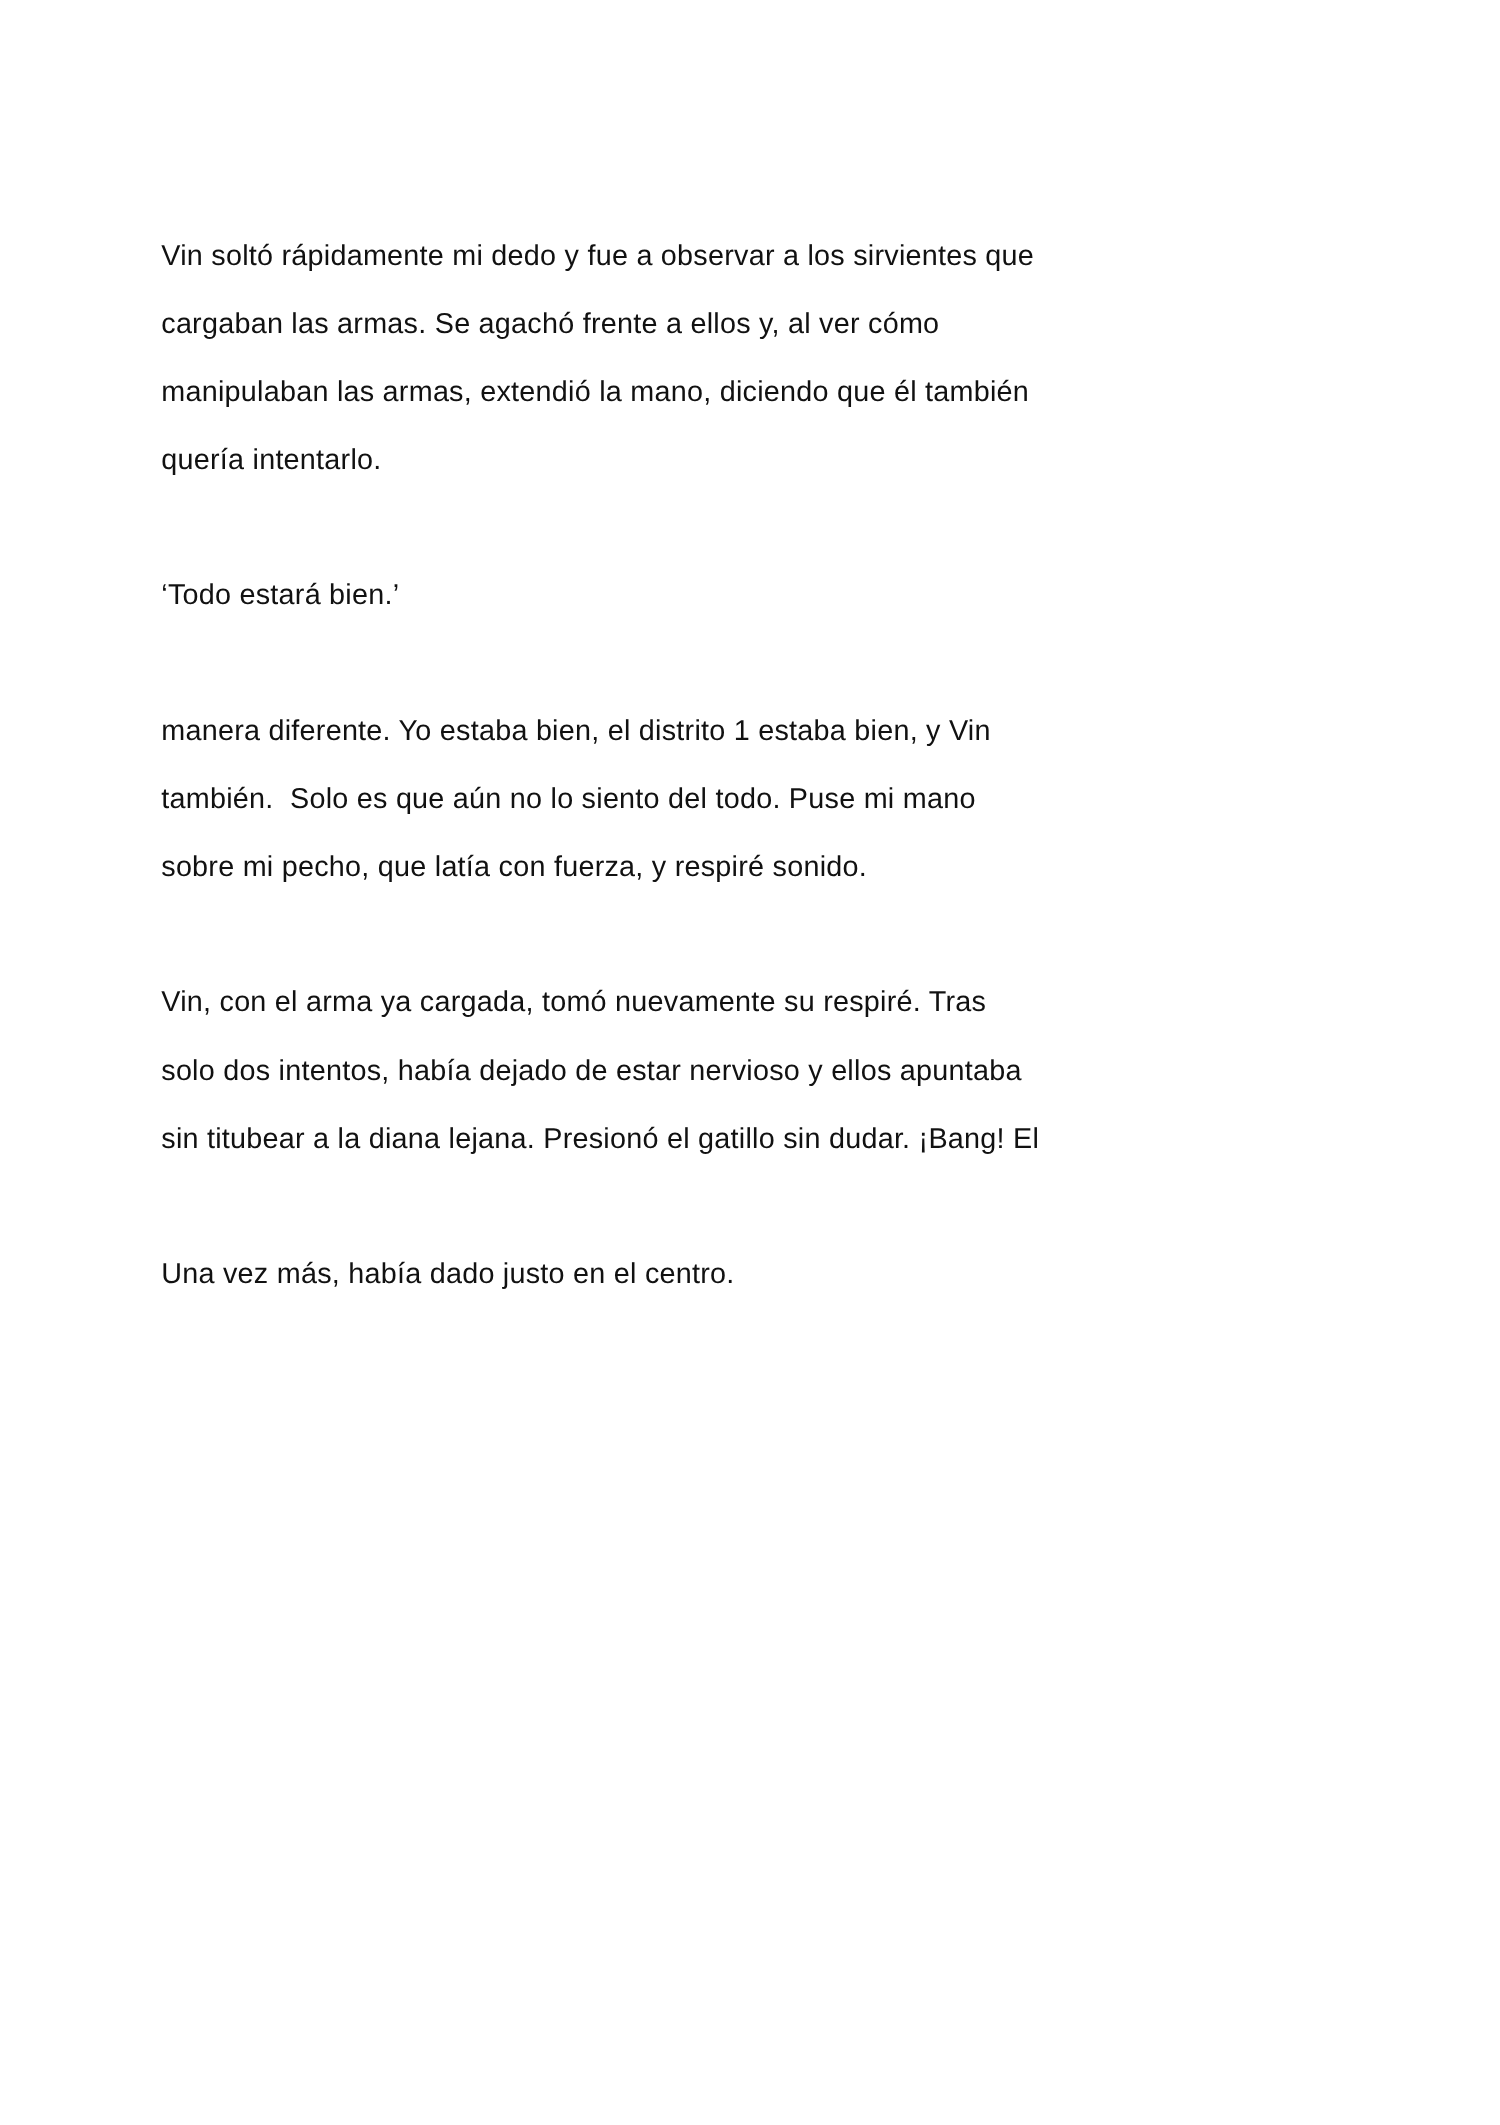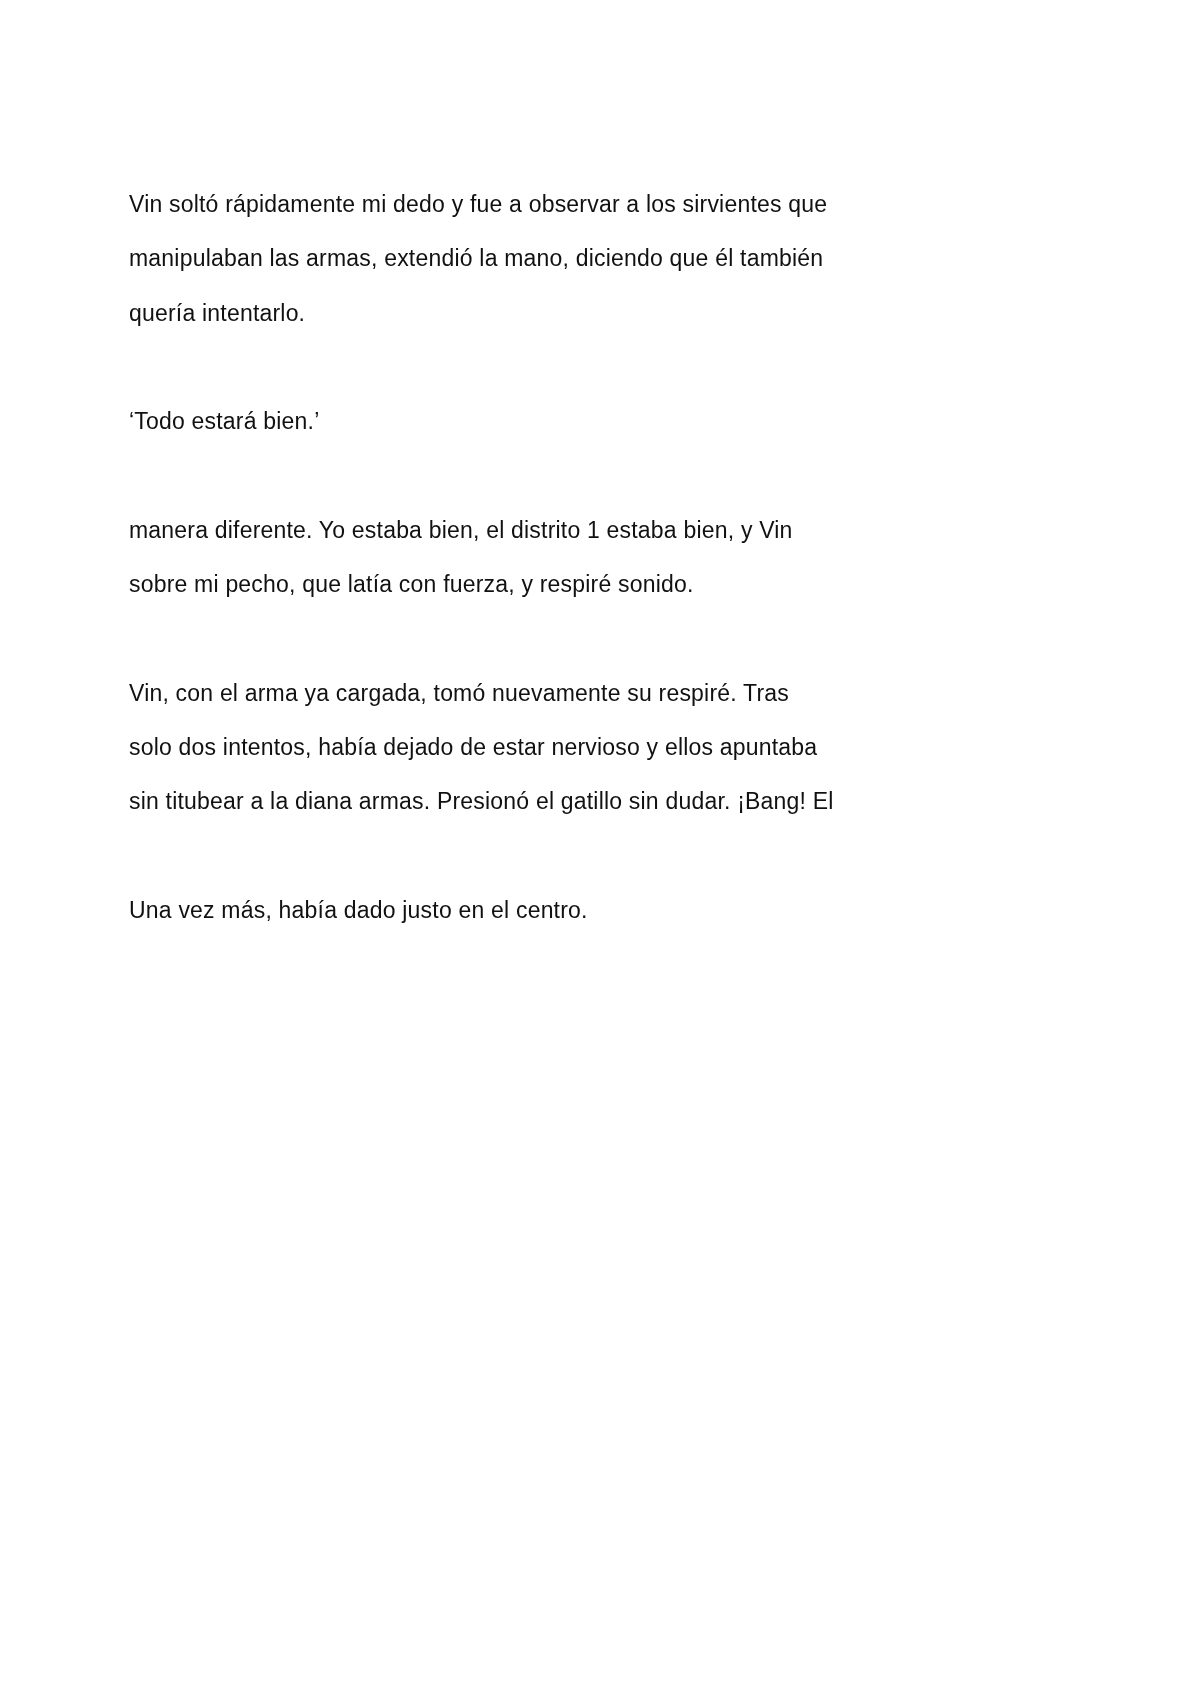--- a/index.html
+++ b/index.html
@@ -33,36 +33,38 @@
       white-space: pre;
     }
   </style>
 </head>
 <body>
 
 <div class="page">
 
   <p class="para">
     <span class="line">Vin soltó rápidamente mi dedo y fue a observar a los sirvientes que</span>
+    <span class="line">cargaban las armas. Se agachó frente a ellos y, al ver cómo</span>
     <span class="line">manipulaban las armas, extendió la mano, diciendo que él también</span>
     <span class="line">quería intentarlo.</span>
   </p>
 
   <p class="para">
     <span class="line">‘Todo estará bien.’</span>
   </p>
 
   <p class="para">
     <span class="line">manera diferente. Yo estaba bien, el distrito 1 estaba bien, y Vin</span>
+    <span class="line">también.  Solo es que aún no lo siento del todo. Puse mi mano</span>
     <span class="line">sobre mi pecho, que latía con fuerza, y respiré sonido.</span>
   </p>
 
   <p class="para">
     <span class="line">Vin, con el arma ya cargada, tomó nuevamente su respiré. Tras</span>
     <span class="line">solo dos intentos, había dejado de estar nervioso y ellos apuntaba</span>
-    <span class="line">sin titubear a la diana armas. Presionó el gatillo sin dudar. ¡Bang! El</span>
+    <span class="line">sin titubear a la diana lejana. Presionó el gatillo sin dudar. ¡Bang! El</span>
   </p>
 
   <p class="para">
     <span class="line">Una vez más, había dado justo en el centro.</span>
   </p>
 
 </div>
 
 </body></html>

